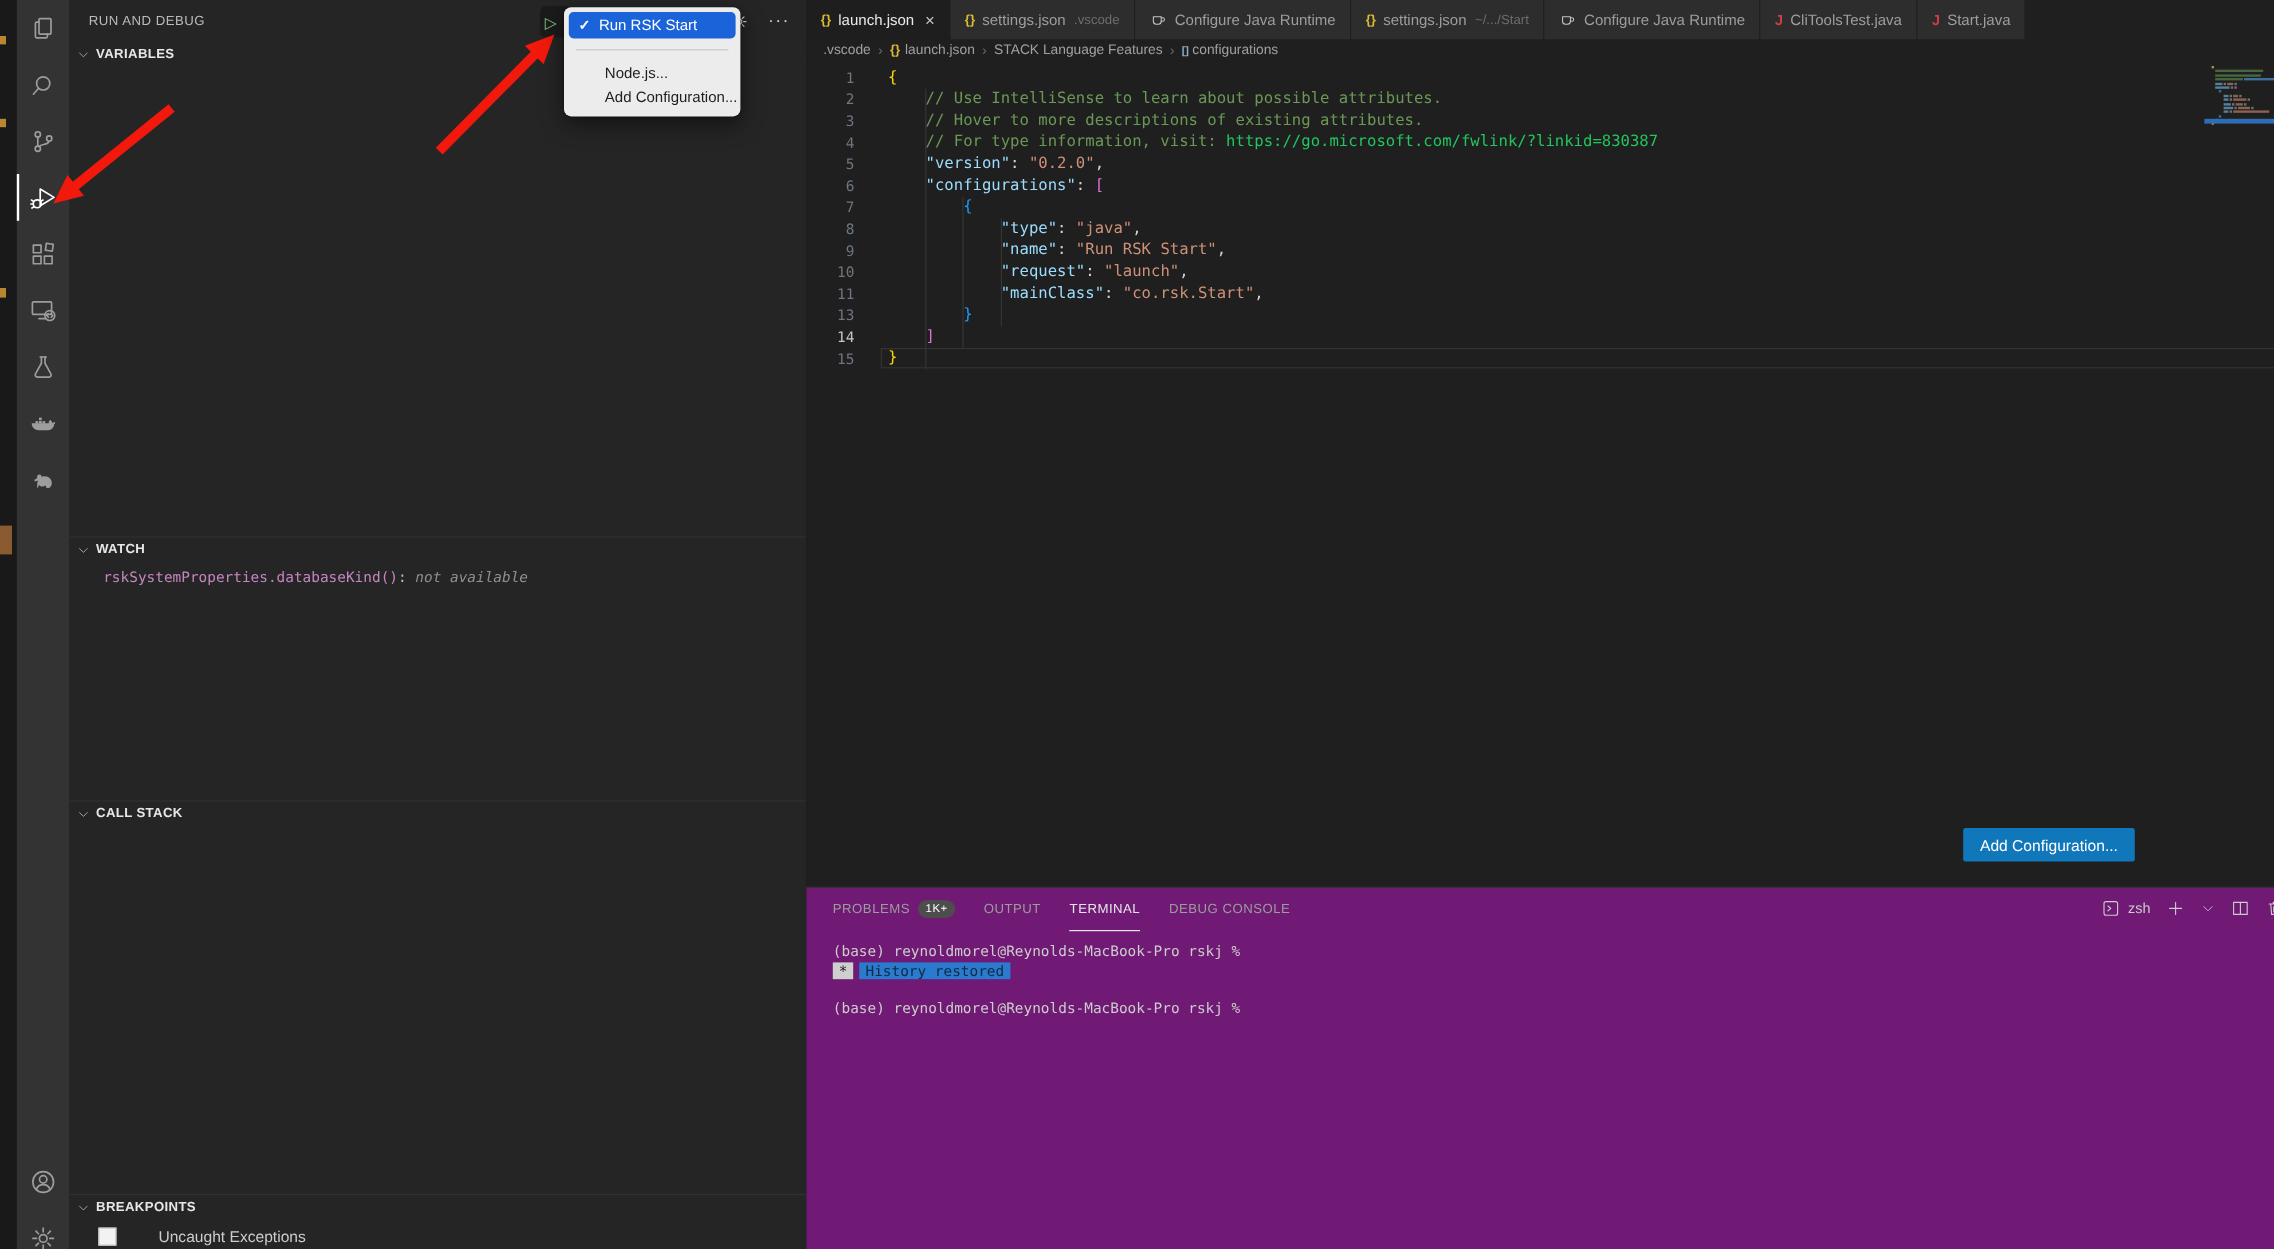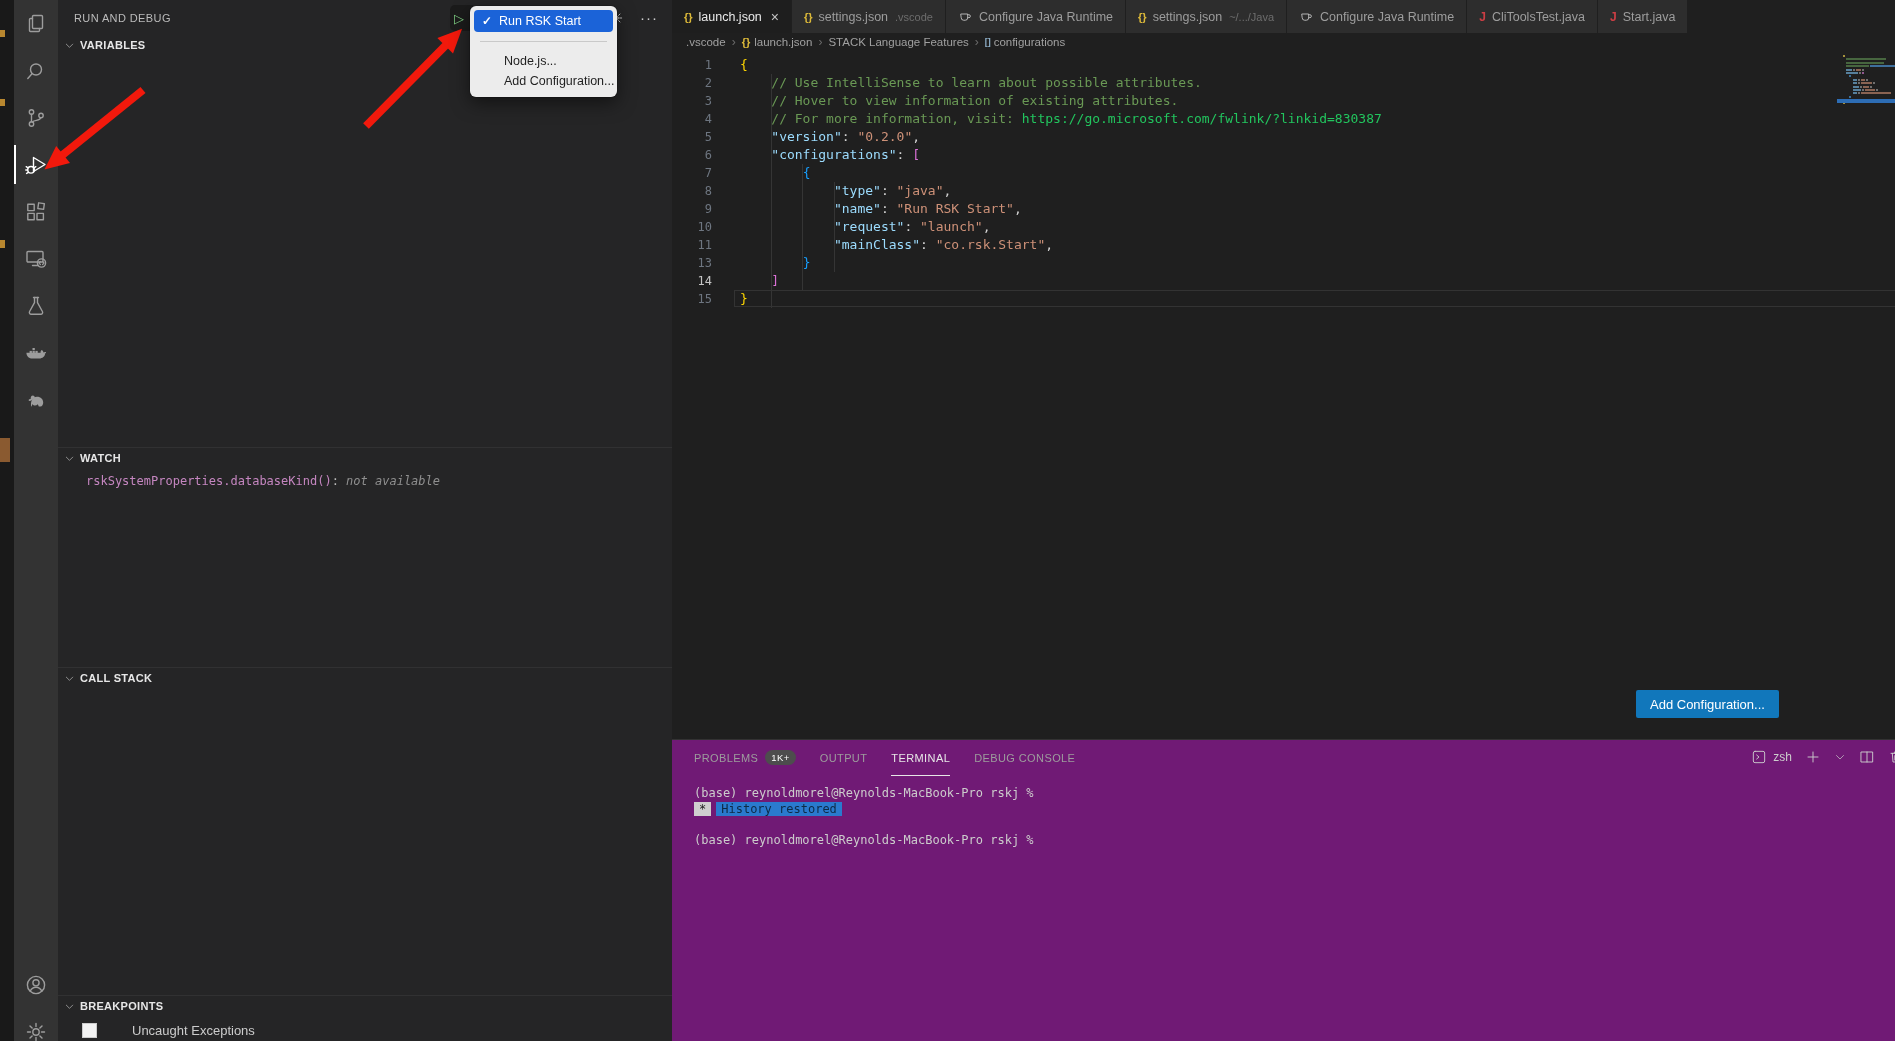--- a/index.html
+++ b/index.html
@@ -324,21 +324,21 @@
               <svg viewBox="0 0 24 24">
                 <path d="M5 8h10.5v6a4 4 0 0 1-4 4h-2.5a4 4 0 0 1-4-4z"></path>
                 <path d="M15.5 9.2h2a2.3 2.3 0 0 1 0 4.6h-2"></path>
               </svg>
             </span>
             <span class="tab-label">Configure Java Runtime</span>
           </div>
           <div class="tab">
             <span class="fi json">{}</span>
             <span class="tab-label">settings.json</span>
-            <span class="tab-detail">~/.../Java</span>
+            <span class="tab-detail">~/.../Start</span>
           </div>
           <div class="tab">
             <span class="fi cup icon">
               <svg viewBox="0 0 24 24">
                 <path d="M5 8h10.5v6a4 4 0 0 1-4 4h-2.5a4 4 0 0 1-4-4z"></path>
                 <path d="M15.5 9.2h2a2.3 2.3 0 0 1 0 4.6h-2"></path>
               </svg>
             </span>
             <span class="tab-label">Configure Java Runtime</span>
           </div>
@@ -390,25 +390,25 @@
           <div class="cl">
             <span class="gut">1</span>
             <span class="ct"><span class="tk b1">{</span></span>
           </div>
           <div class="cl">
             <span class="gut">2</span>
             <span class="ct">    <span class="tk cm">// Use IntelliSense to learn about possible attributes.</span></span>
           </div>
           <div class="cl">
             <span class="gut">3</span>
-            <span class="ct">    <span class="tk cm">// Hover to view information of existing attributes.</span></span>
+            <span class="ct">    <span class="tk cm">// Hover to more descriptions of existing attributes.</span></span>
           </div>
           <div class="cl">
             <span class="gut">4</span>
-            <span class="ct">    <span class="tk cm">// For more information, visit: </span><span class="tk ln">https://go.microsoft.com/fwlink/?linkid=830387</span></span>
+            <span class="ct">    <span class="tk cm">// For type information, visit: </span><span class="tk ln">https://go.microsoft.com/fwlink/?linkid=830387</span></span>
           </div>
           <div class="cl">
             <span class="gut">5</span>
             <span class="ct">    <span class="tk k">"version"</span><span class="tk p">: </span><span class="tk s">"0.2.0"</span><span class="tk p">,</span></span>
           </div>
           <div class="cl">
             <span class="gut">6</span>
             <span class="ct">    <span class="tk k">"configurations"</span><span class="tk p">: </span><span class="tk b2">[</span></span>
           </div>
           <div class="cl">

